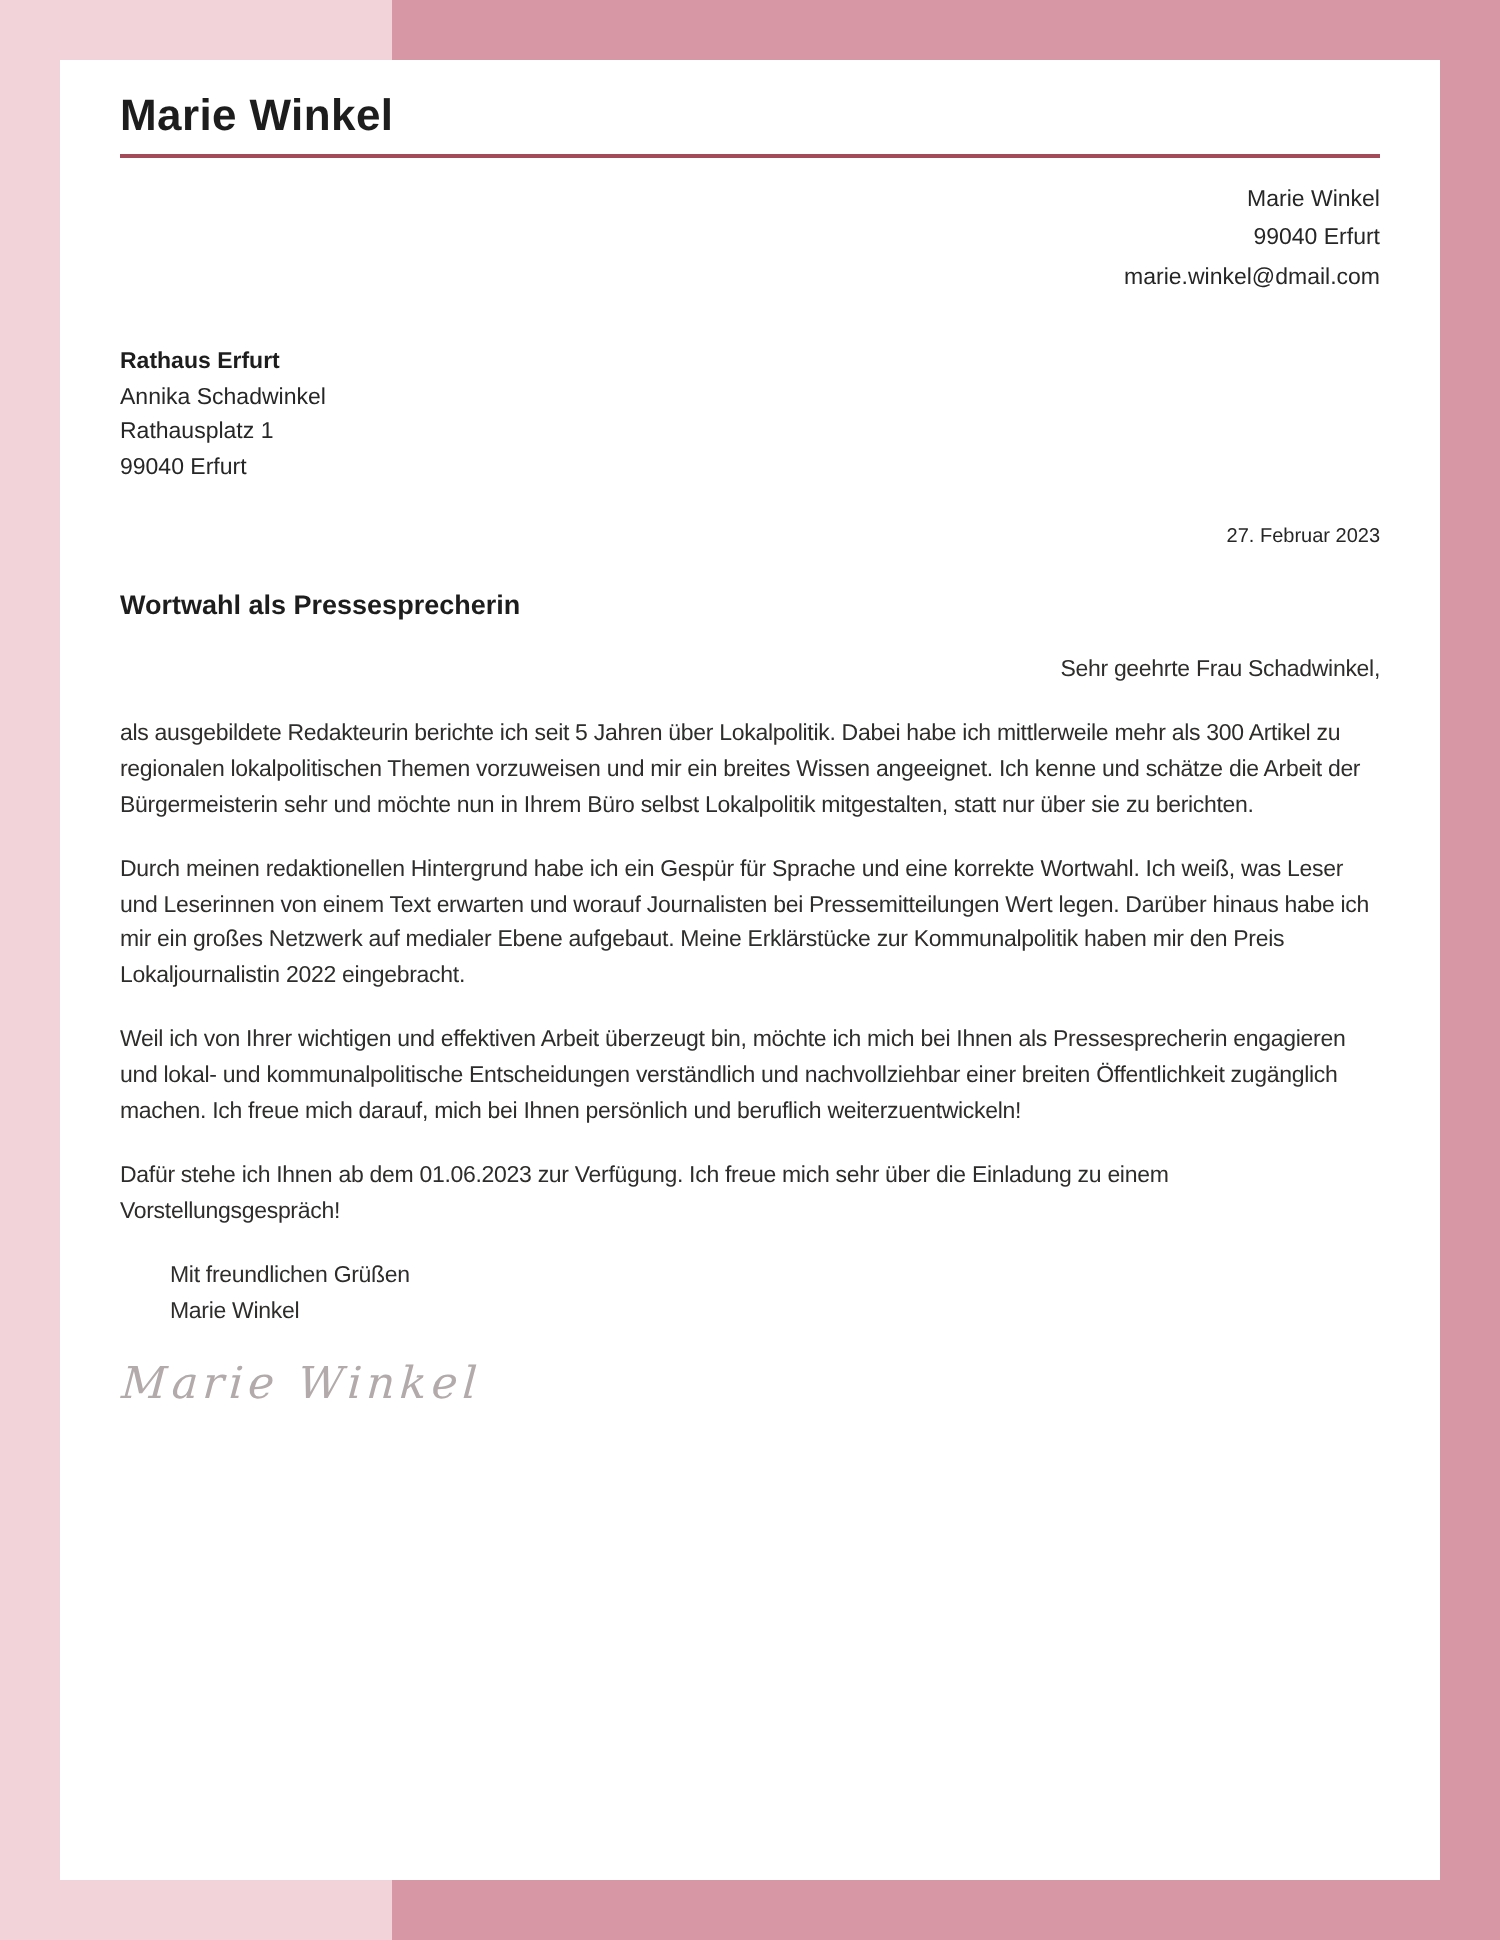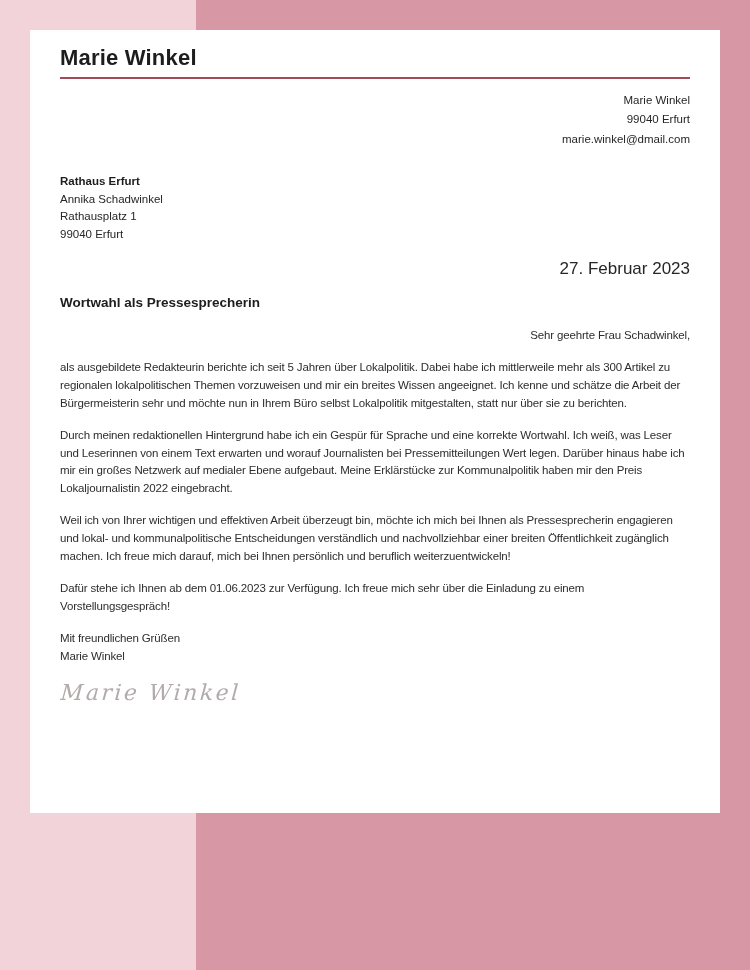--- a/index.html
+++ b/index.html
@@ -12,21 +12,21 @@
   }
   .left-accent {
     position: absolute;
     left: 0; top: 0;
     width: 196px; height: 970px;
     background: #f2d3da; 
   }
   .sheet {
     position: absolute;
     left: 30px; top: 30px;
-    width: 690px; height: 783px;
+    width: 690px; height: 910px;
     background: #ffffff;
     padding: 14px 30px 30px 30px;
   }
   .header h1 {
     font-size: 22px;
     font-weight: 700;
     color: #1d1d1d;
     letter-spacing: 0.2px;
     line-height: 1.25;
   }
@@ -44,40 +44,40 @@
   .recipient-block {
     margin-top: 24px;
     font-size: 11.5px;
     color: #262626;
     line-height: 17.6px;
   }
   .recipient-block .org { font-weight: 700; color: #1d1d1d; }
   .date-line {
     margin-top: 16px;
     text-align: right;
-    font-size: 17px;
+    font-size: 10px;
     color: #262626;
     line-height: 17.6px;
   }
   .subject-line {
     margin-top: 17px;
     font-size: 13.5px;
     font-weight: 700;
     color: #1d1d1d;
     line-height: 18px;
   }
   .body-text {
     font-size: 11.5px;
     color: #2e2d2c;
     line-height: 17.7px;
     letter-spacing: -0.15px;
   }
   .salutation { margin-top: 15px; text-align: right; }
   .paragraph { margin-top: 14.5px; }
-  .farewell-block { margin-top: 14.5px; }
+  .farewell-block { margin-top: 14.5px; margin-left: 25px; }
   .signature-script {
     margin-top: 15px;
     font-family: "DejaVu Serif", serif;
     font-style: italic;
     font-size: 22px;
     letter-spacing: 2.5px;
     color: #b3abab;
     transform: skewX(-4deg);
     transform-origin: left bottom;
     width: fit-content;

